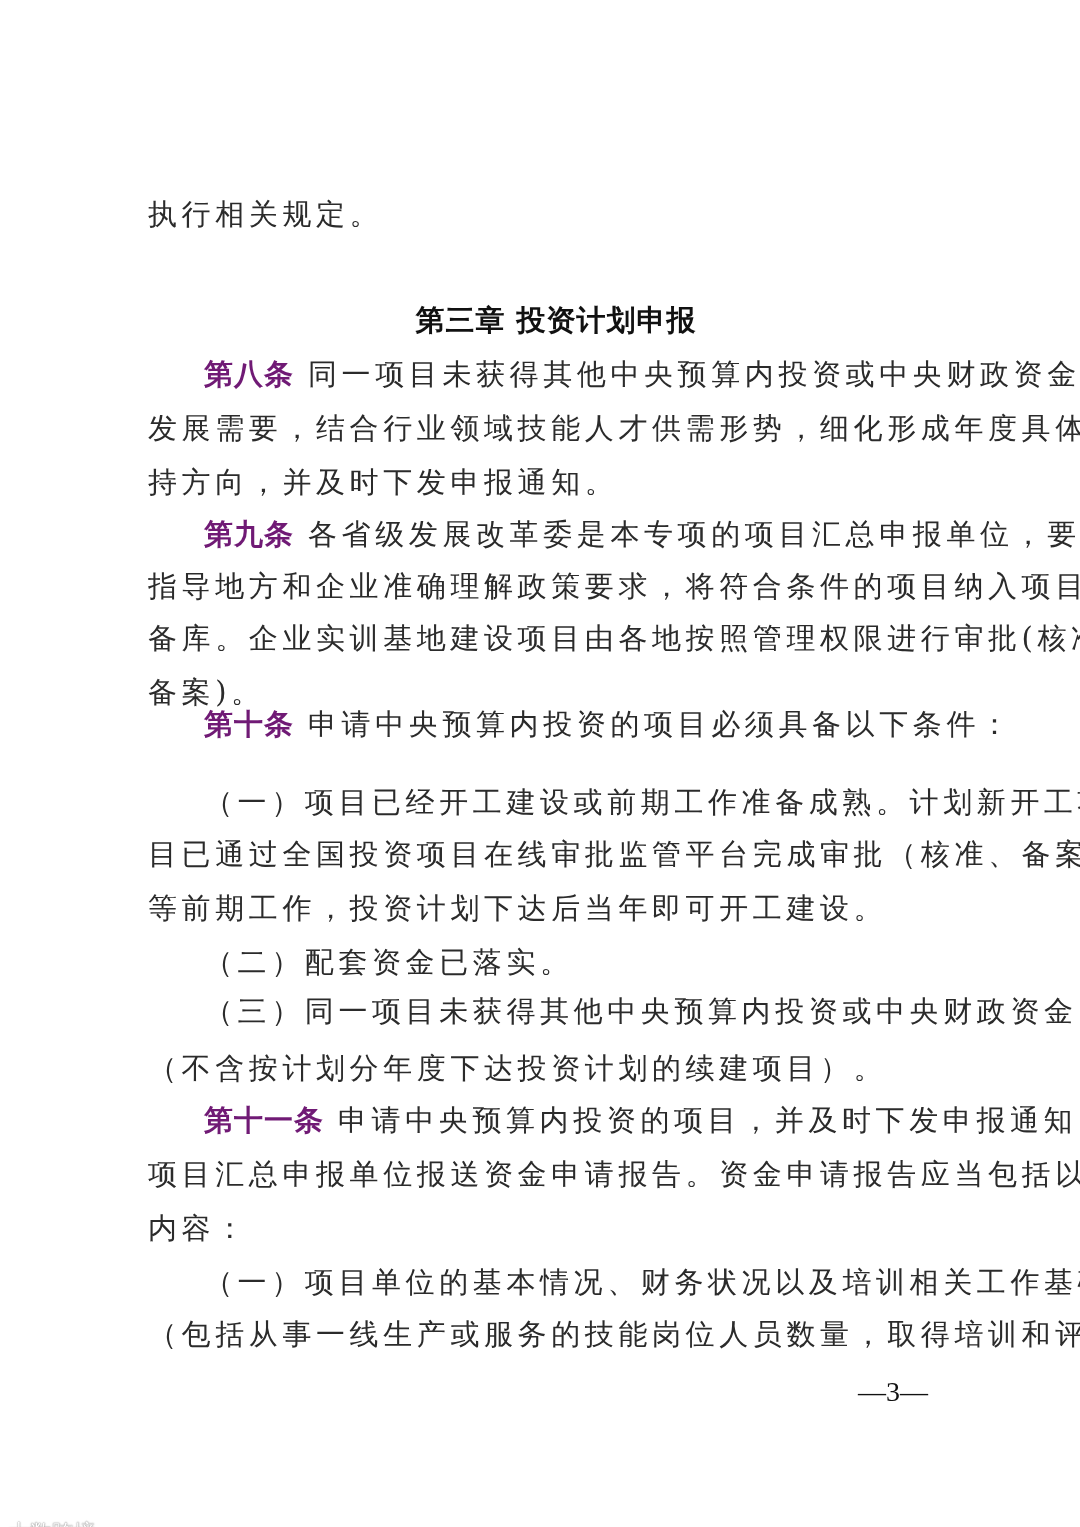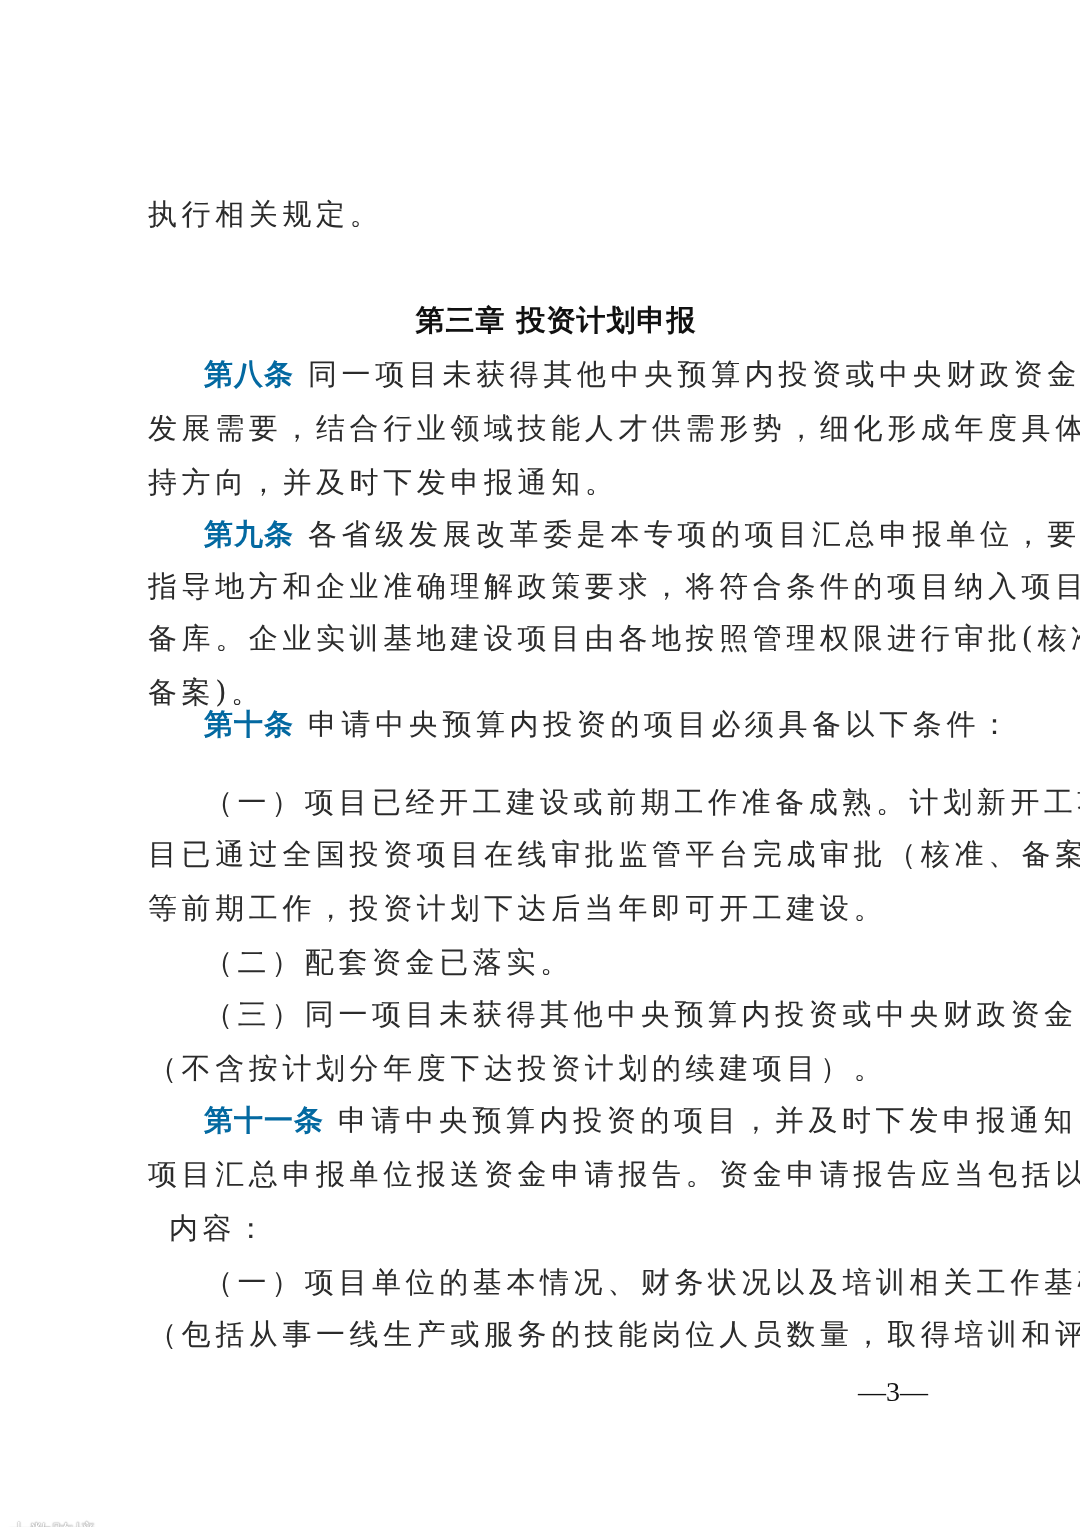--- a/index.html
+++ b/index.html
@@ -10,21 +10,21 @@
   }
   .line {
     position: absolute; left: 148px; width: 786px;
     font-size: 29px; line-height: 40px; height: 40px;
     white-space: nowrap; letter-spacing: 4.6px;
     text-align: justify; text-align-last: justify;
   }
   .line.short { text-align-last: left; }
   .bold {
     font-family: Liberation Mono, monospace;
-    font-weight: bold; color: #0369a1; letter-spacing: 1px; margin-right: 14px;
+    font-weight: bold; color: #701a75; letter-spacing: 1px; margin-right: 14px;
   }
   .chapter {
     position: absolute; left: 16px; width: 1080px; top: 300px;
     text-align: center; font-size: 29px; line-height: 40px;
     font-family: "DejaVu Sans", "Liberation Sans", sans-serif;
     font-weight: bold; color: #111; letter-spacing: 1px;
   }
   .page-num {
     position: absolute; left: 858px; top: 1376px;
     font-size: 28px; font-family: "Liberation Serif", serif; color: #111;
@@ -54,26 +54,26 @@
   <div class="line" style="top:566px;">指导地方和企业准确理解政策要求，将符合条件的项目纳入项目储</div>
   <div class="line" style="top:618px;">备库。企业实训基地建设项目由各地按照管理权限进行审批(核准、</div>
   <div class="line short" style="top:672px;">备案)。</div>
 
   <div class="line short" style="top:704px; padding-left:56px; width:730px;"><span class="bold">第十条</span><span>申请中央预算内投资的项目必须具备以下条件：</span></div>
 
   <div class="line" style="top:782px; padding-left:56px; width:730px;">（一）项目已经开工建设或前期工作准备成熟。计划新开工项</div>
   <div class="line" style="top:834px;">目已通过全国投资项目在线审批监管平台完成审批（核准、备案）</div>
   <div class="line short" style="top:888px;">等前期工作，投资计划下达后当年即可开工建设。</div>
   <div class="line short" style="top:942px; padding-left:56px; width:730px;">（二）配套资金已落实。</div>
-  <div class="line" style="top:994px; padding-left:56px; width:730px;">（三）同一项目未获得其他中央预算内投资或中央财政资金</div>
+  <div class="line" style="top:994px; padding-left:56px; width:730px;font-family:Liberation Mono, monospace;">（三）同一项目未获得其他中央预算内投资或中央财政资金</div>
   <div class="line short" style="top:1048px;">（不含按计划分年度下达投资计划的续建项目）。</div>
 
   <div class="line" style="top:1100px; padding-left:56px; width:730px;"><span class="bold">第十一条</span><span>申请中央预算内投资的项目，并及时下发申报通知</span></div>
   <div class="line" style="top:1154px;">项目汇总申报单位报送资金申请报告。资金申请报告应当包括以下</div>
-  <div class="line short" style="top:1208px;margin-left:21px;">内容：</div>
+  <div class="line short" style="top:1208px;">内容：</div>
 
   <div class="line" style="top:1262px; padding-left:56px; width:730px;">（一）项目单位的基本情况、财务状况以及培训相关工作基础</div>
   <div class="line" style="top:1314px;">（包括从事一线生产或服务的技能岗位人员数量，取得培训和评价</div>
 
   <div class="page-num">—3—</div>
 </div>
 
 <div class="watermark">
   <svg class="wm-logo" viewBox="0 0 42 24">
     <path d="M4 4 L4 20 M4 12 C10 4, 14 6, 12 12 C10 18, 16 20, 20 16" stroke="#fff" stroke-width="3" fill="none"></path>

